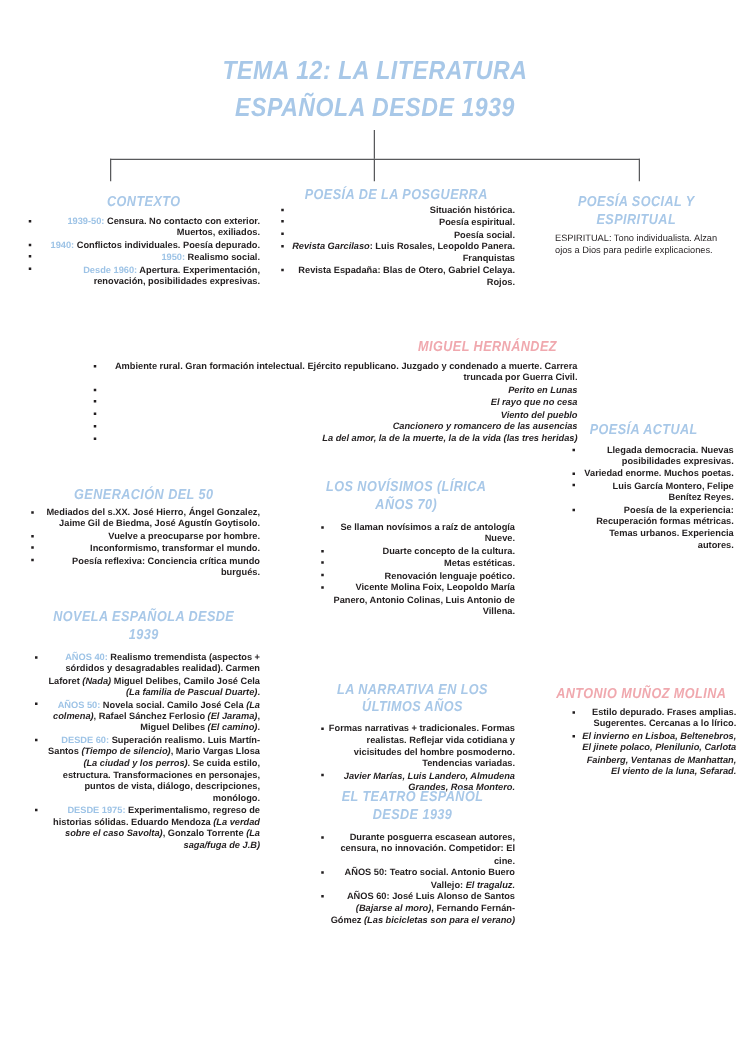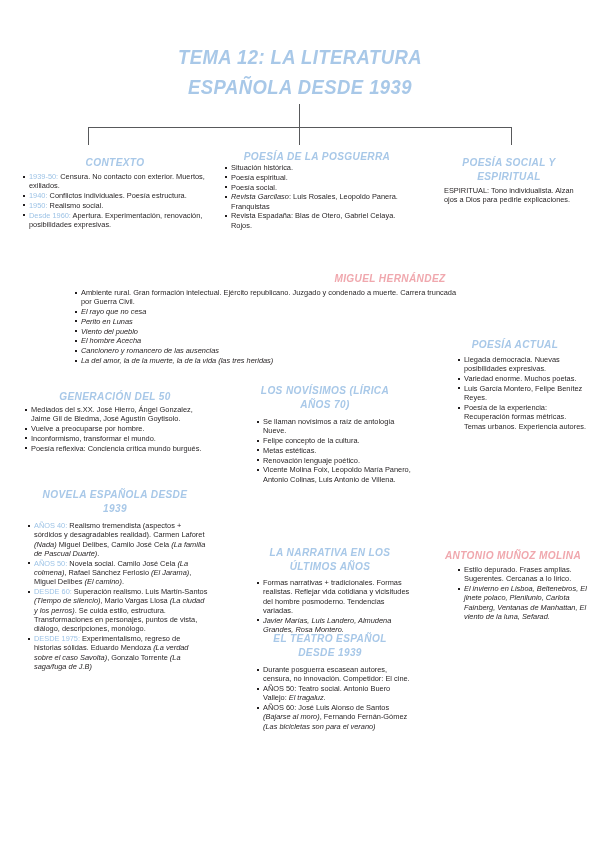--- a/index.html
+++ b/index.html
@@ -31,21 +31,22 @@
 
   
   .block{
     position:absolute;
     font-size:7.4px;line-height:9.3px;
     color:#231f20;
   }
   .block ul{margin:0;padding:0 0 0 9px;list-style:none;}
   .block li{
     position:relative;margin:0 0 .5px 0;padding:0;
-    text-align:left;
+    text-align:right;
+    font-weight:bold;
   }
   .block li:before{
     content:"";position:absolute;left:-6.5px;top:3.6px;
     width:2px;height:2px;background:#231f20;
   }
   .block p{margin:16px;}
   .yr{color:#9dc3e6;margin-top:44px;}
   .it{font-style:italic;}
   .ital-li{font-style:italic;}
 
@@ -67,21 +68,21 @@
   <div class="ln v" style="left:299px;top:104px;height:23px;"></div>
   <div class="ln h" style="left:88px;top:127px;width:424px;"></div>
   <div class="ln v" style="left:88px;top:127px;height:18px;"></div>
   <div class="ln v" style="left:299px;top:127px;height:18px;"></div>
   <div class="ln v" style="left:511px;top:127px;height:18px;"></div>
 
   <div class="sec-title" style="left:20px;top:155px;width:190px;">CONTEXTO</div>
   <div class="block" style="left:20px;top:172px;width:188px;">
     <ul>
       <li><span class="yr">1939-50:</span><span> Censura. No contacto con exterior. Muertos, exiliados.</span></li>
-      <li><span class="yr">1940:</span><span> Conflictos individuales. Poesía estructura.</span></li>
+      <li><span class="yr">1940:</span><span> Conflictos individuales. Poesía depurado.</span></li>
       <li><span class="yr">1950:</span><span> Realismo social.</span></li>
       <li><span class="yr">Desde 1960:</span><span> Apertura. Experimentación, renovación, posibilidades expresivas.</span></li>
     </ul>
   </div>
 
   <div class="sec-title" style="left:222px;top:149px;width:190px;">POESÍA DE LA POSGUERRA</div>
   <div class="block" style="left:222px;top:163px;width:190px;">
     <ul>
       <li><span>Situación histórica.</span></li>
       <li><span>Poesía espiritual.</span></li>
@@ -93,24 +94,23 @@
 
   <div class="sec-title" style="left:424px;top:155px;width:170px;">POESÍA SOCIAL Y ESPIRITUAL</div>
   <div class="block" style="left:428px;top:170px;width:162px;">
     <p>ESPIRITUAL: Tono individualista. Alzan ojos a Dios para pedirle explicaciones.</p>
   </div>
 
   <div class="sec-title pink" style="left:295px;top:271px;width:190px;">MIGUEL HERNÁNDEZ</div>
   <div class="block" style="left:72px;top:288px;width:390px;">
     <ul>
       <li><span>Ambiente rural. Gran formación intelectual. Ejército republicano. Juzgado y condenado a muerte. Carrera truncada por Guerra Civil.</span></li>
+      <li class="ital-li"><span>Perito en Lunas</span></li>
       <li class="ital-li"><span>El rayo que no cesa</span></li>
-      <li class="ital-li"><span>Perito en Lunas</span></li>
       <li class="ital-li"><span>Viento del pueblo</span></li>
-      <li class="ital-li"><span>El hombre Acecha</span></li>
       <li class="ital-li"><span>Cancionero y romancero de las ausencias</span></li>
       <li class="ital-li"><span>La del amor, la de la muerte, la de la vida (las tres heridas)</span></li>
     </ul>
   </div>
 
   <div class="sec-title" style="left:440px;top:337px;width:150px;">POESÍA ACTUAL</div>
   <div class="block" style="left:455px;top:355px;width:132px;">
     <ul>
       <li><span>Llegada democracia. Nuevas posibilidades expresivas.</span></li>
       <li><span>Variedad enorme. Muchos poetas.</span></li>
@@ -126,21 +126,21 @@
       <li><span>Vuelve a preocuparse por hombre.</span></li>
       <li><span>Inconformismo, transformar el mundo.</span></li>
       <li><span>Poesía reflexiva: Conciencia crítica mundo burgués.</span></li>
     </ul>
   </div>
 
   <div class="sec-title" style="left:240px;top:383px;width:170px;">LOS NOVÍSIMOS (LÍRICA AÑOS 70)</div>
   <div class="block" style="left:254px;top:417px;width:158px;">
     <ul>
       <li><span>Se llaman novísimos a raíz de antología Nueve.</span></li>
-      <li><span>Felipe concepto de la cultura.</span></li>
+      <li><span>Duarte concepto de la cultura.</span></li>
       <li><span>Metas estéticas.</span></li>
       <li><span>Renovación lenguaje poético.</span></li>
       <li><span>Vicente Molina Foix, Leopoldo María Panero, Antonio Colinas, Luis Antonio de Villena.</span></li>
     </ul>
   </div>
 
   <div class="sec-title" style="left:25px;top:487px;width:180px;">NOVELA ESPAÑOLA DESDE 1939</div>
   <div class="block" style="left:25px;top:521px;width:183px;">
     <ul>
       <li><span class="yr">AÑOS 40:</span> Realismo tremendista (aspectos + sórdidos y desagradables realidad). Carmen Laforet <span class="it">(Nada)</span> Miguel Delibes, Camilo José Cela <span class="it">(La familia de Pascual Duarte)</span>.</li>

